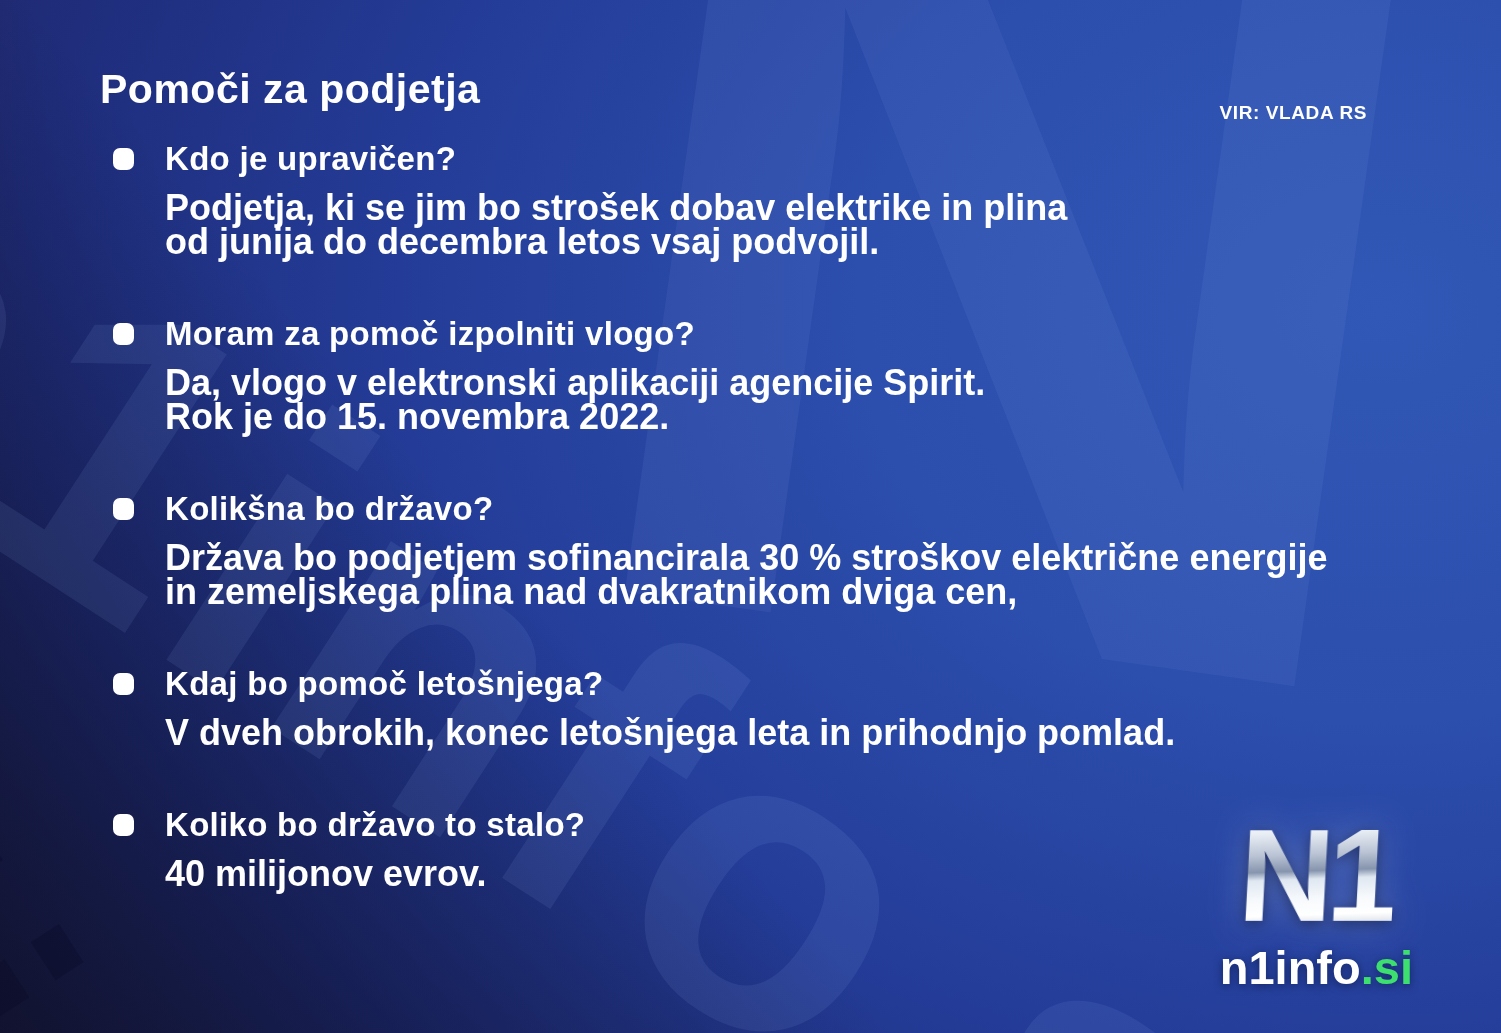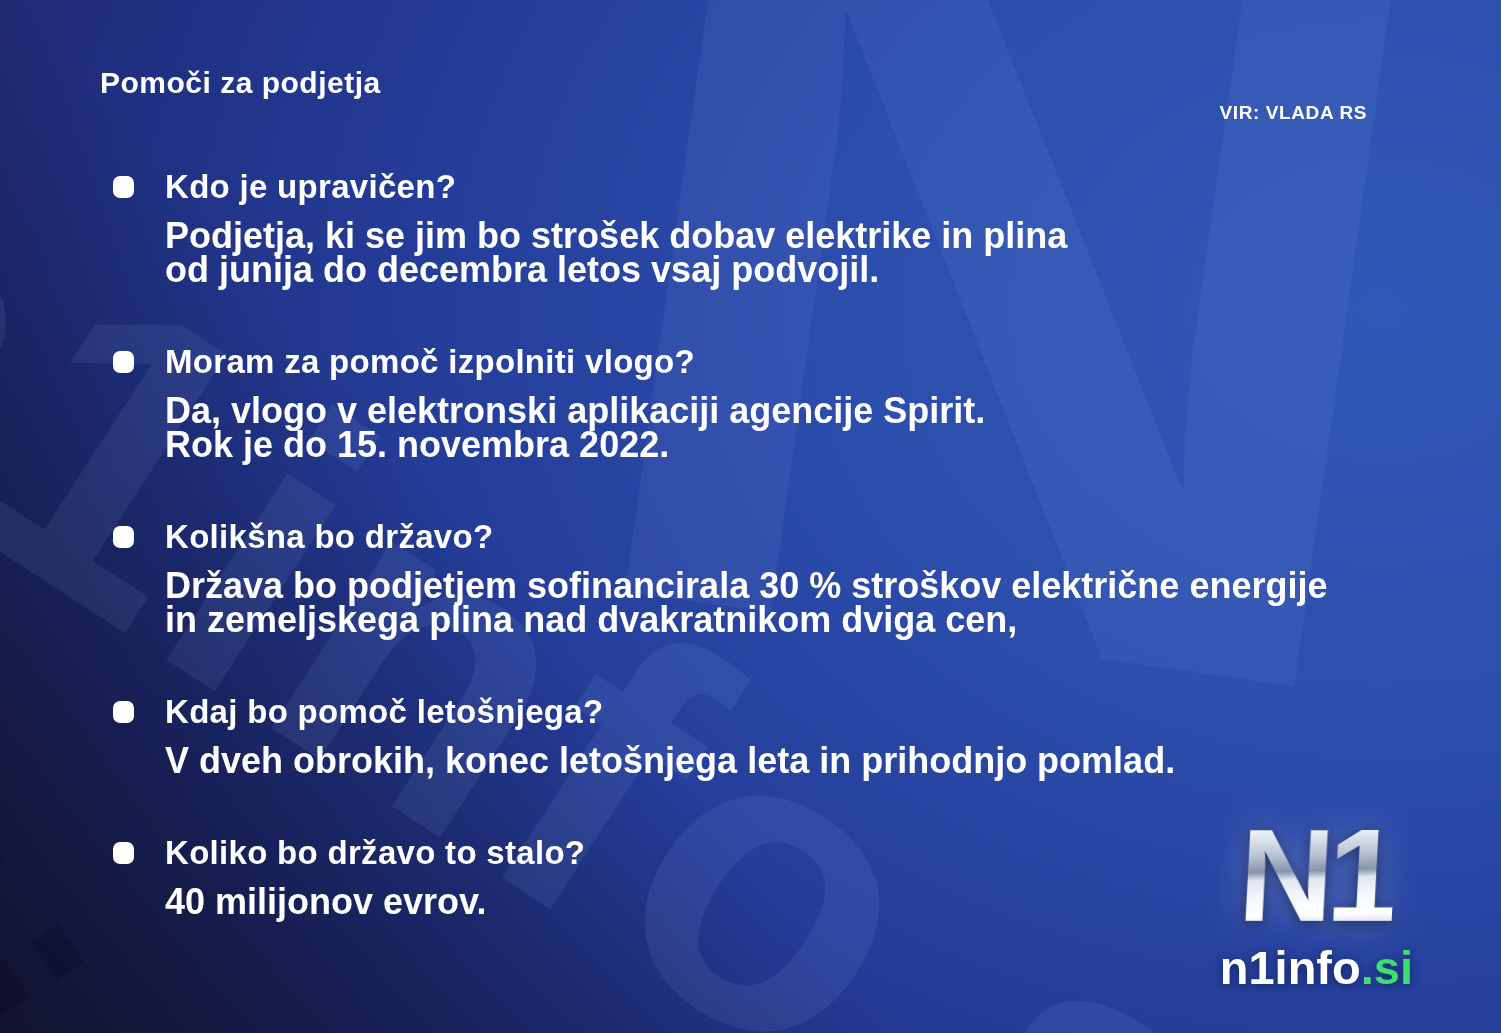--- a/index.html
+++ b/index.html
@@ -35,29 +35,29 @@
   }
   .wm-corner {
     top: 560px; left: -130px; font-size: 330px;
     color: rgba(8, 10, 36, 0.32);
     transform: rotate(57deg); transform-origin: left top;
   }
 
   
   .title {
     position: absolute; left: 100px; top: 66px; margin: 0;
-    font-size: 30px; font-weight: 800; letter-spacing: 0.5px;
+    font-size: 41px; font-weight: 800; letter-spacing: 0.5px;
   }
   .source {
     position: absolute; right: 134px; top: 102px;
     font-size: 19px; font-weight: 700; letter-spacing: 0.6px;
   }
 
   
-  .qa-list { position: absolute; left: 100px; top: 168px; width: 1270px; }
+  .qa-list { position: absolute; left: 100px; top: 140px; width: 1270px; }
   .qa-item { display: flex; align-items: flex-start; margin-bottom: 56px; }
   .bullet {
     flex: 0 0 auto; width: 21px; height: 22px; border-radius: 7px;
     background: #ffffff; margin: 8px 31px 0 13px;
   }
   .qa-heading {
     margin: 0 0 13px 0; font-size: 33px; font-weight: 800;
     line-height: 38px; letter-spacing: 0.3px;
   }
   .qa-line { font-size: 36px; font-weight: 700; line-height: 34px; }

